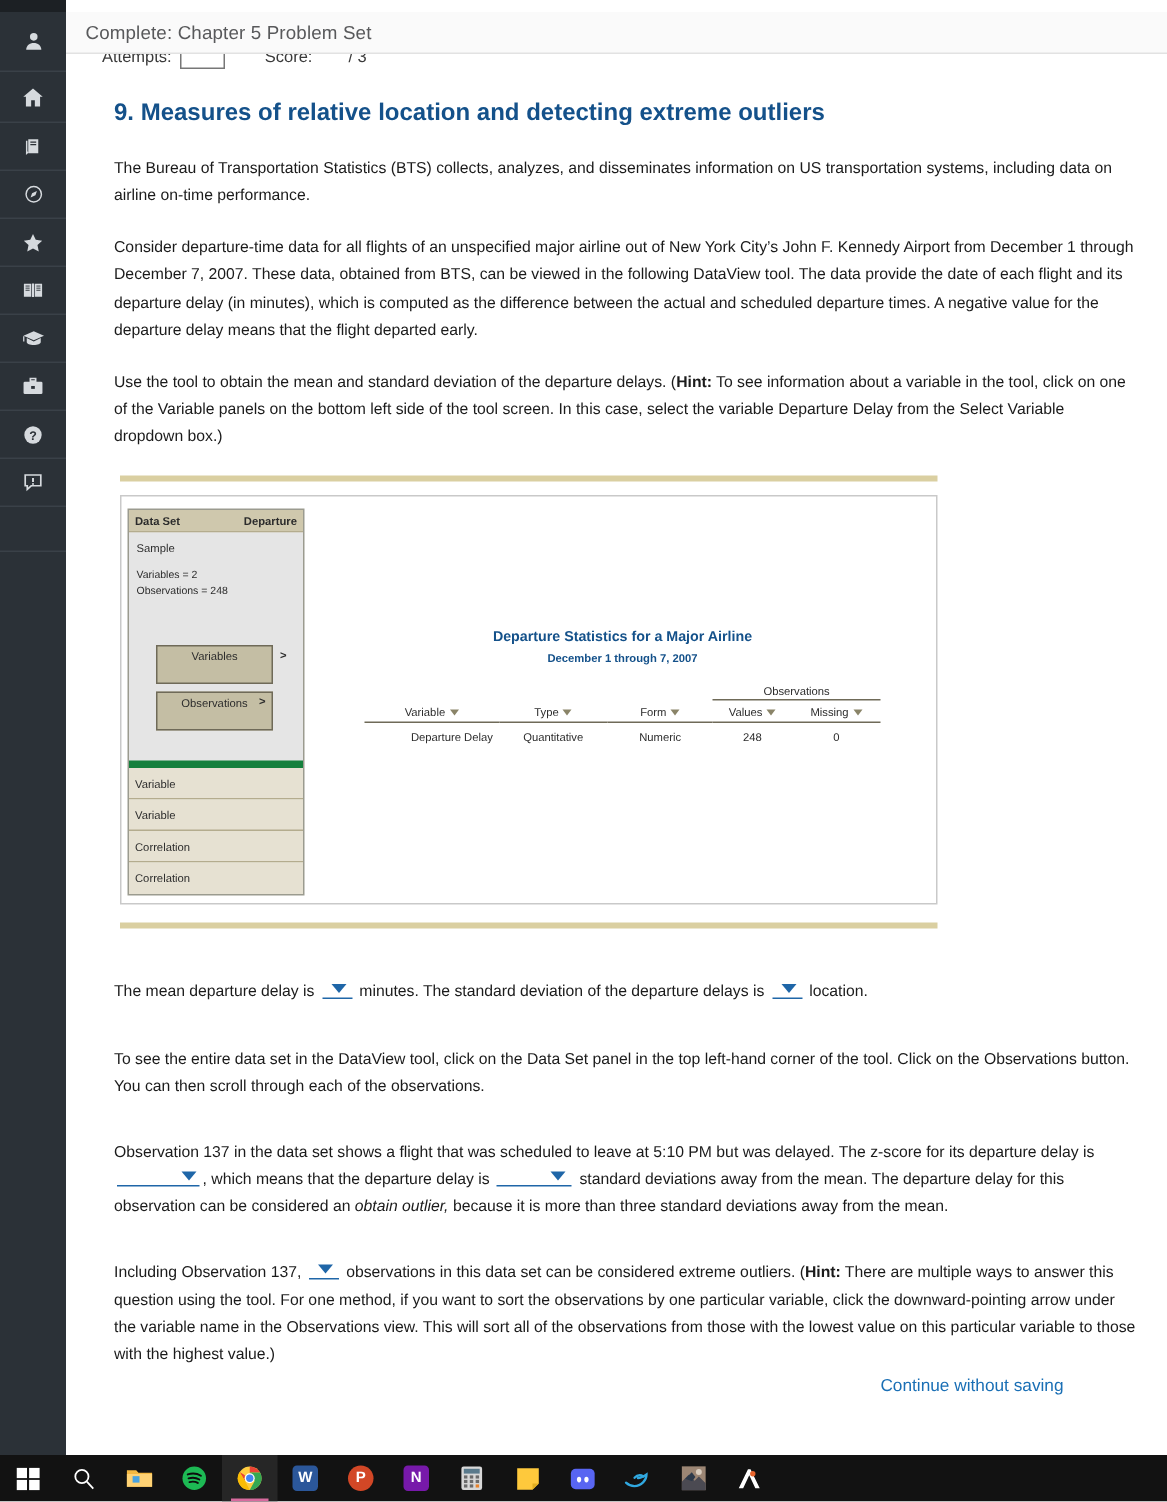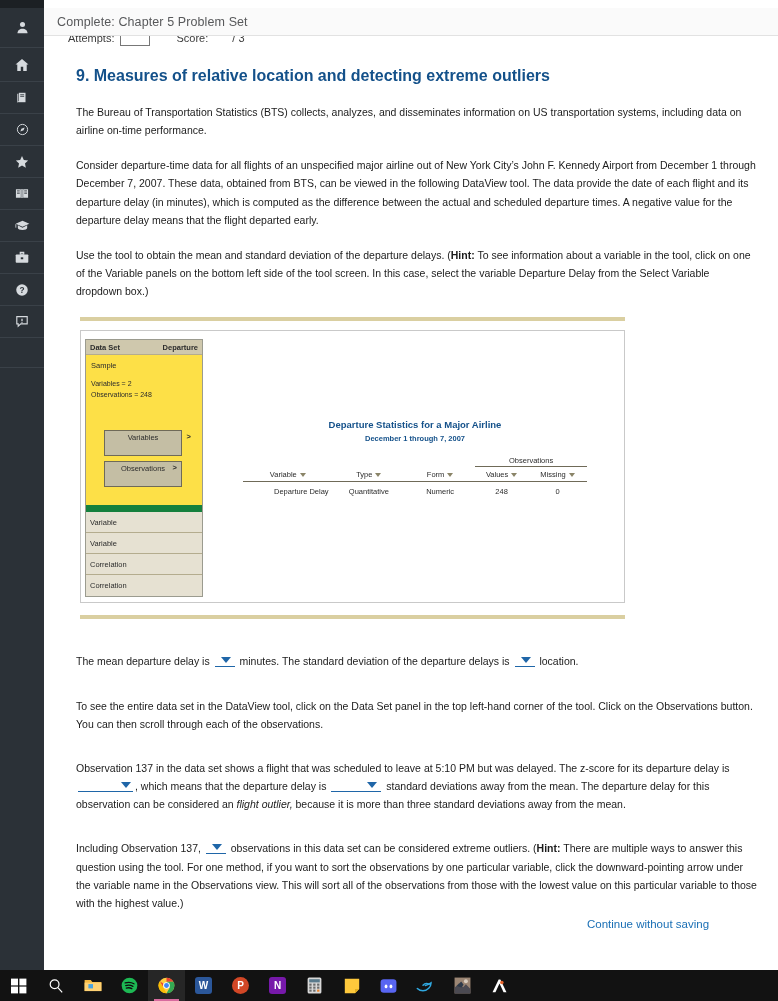--- a/index.html
+++ b/index.html
@@ -123,22 +123,22 @@
     height: 15px;
     display: flex; align-items: center; justify-content: space-between;
     padding: 0 4px;
     font-size: 7.5px; color: #2c2c2c; font-weight: bold;
     border-bottom: 1px solid #b4ac8e;
   }
   #dataset-body {
     flex: 1;
     padding: 6px 5px 0 5px;
     position: relative;
-    background: #fde047;
-    border-bottom: 7px solid #15803d;
+    background: #e5e5e5;
+    border-bottom: 5px solid #15803d;
   }
   .ds-sample { font-size: 7.5px; color: #2c2c2c; margin-bottom: 9px; }
   .ds-stat { font-size: 7px; color: #2c2c2c; line-height: 1.45; }
   .ds-buttons { margin-top: 30px; padding-left: 13px; }
   .ds-btn {
     position: relative;
     width: 78px; height: 26px;
     background: #c4bea4;
     border: 1px solid #6f6a58;
     font-size: 7.5px; color: #2c2c2c;
@@ -492,21 +492,21 @@
       <span>location.</span>
     </p>
 
     <p class="body" style="margin-top:26px">To see the entire data set in the DataView tool, click on the Data Set panel in the top left-hand corner of the tool. Click on the Observations button. You can then scroll through each of the observations.</p>
 
     <p class="body" style="margin-top:26px">
       <span>Observation 137 in the data set shows a flight that was scheduled to leave at 5:10 PM but was delayed. The z-score for its departure delay is</span>
       <span class="dd lg"><span class="arrow"></span></span><span>, which means that the departure delay is</span>
       <span class="dd md" style="width:50px"><span class="arrow"></span></span>
       <span>standard deviations away from the mean. The departure delay for this observation can be considered an</span>
-      <i>flight outlier,</i><span> because it is more than three standard deviations away from the mean.</span>
+      <i>obtain outlier,</i><span> because it is more than three standard deviations away from the mean.</span>
     </p>
 
     <p class="body" style="margin-top:26px">
       <span>Including Observation 137,</span>
       <span class="dd sm"><span class="arrow"></span></span>
       <span>observations in this data set can be considered extreme outliers. (</span><b>Hint:</b><span> There are multiple ways to answer this question using the tool. For one method, if you want to sort the observations by one particular variable, click the downward-pointing arrow under the variable name in the Observations view. This will sort all of the observations from those with the lowest value on this particular variable to those with the highest value.)</span>
     </p>
 
     <div id="footer">
       <a id="skip-link">Continue without saving</a>

